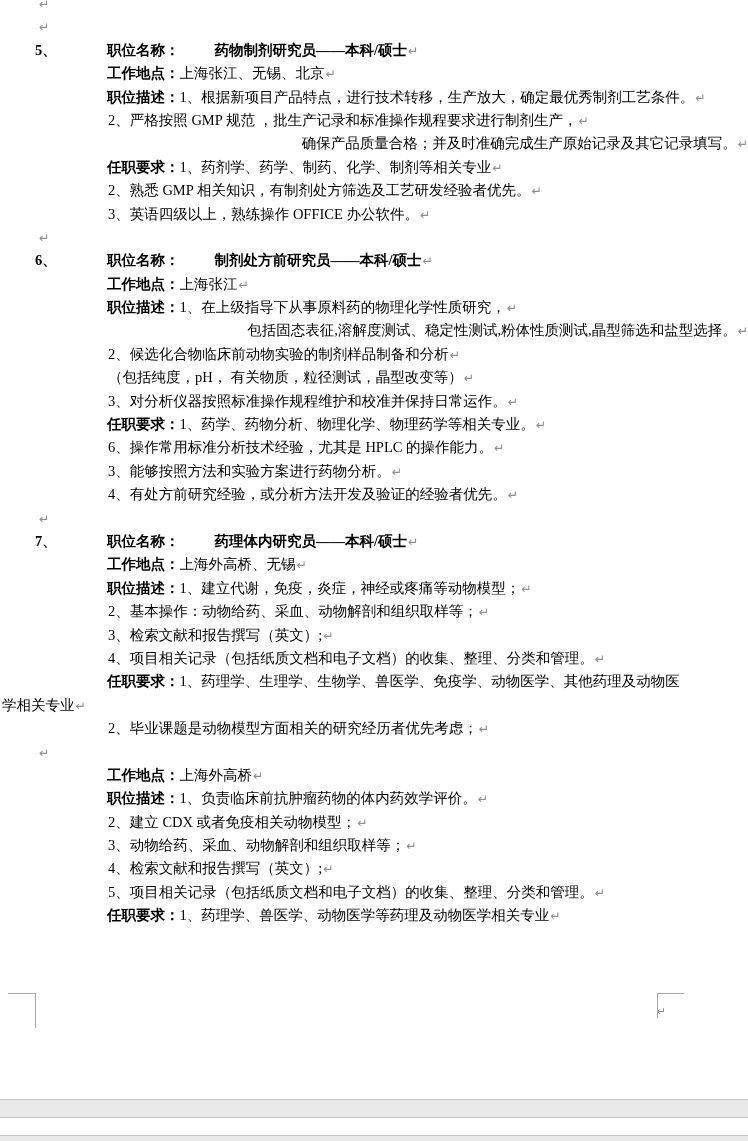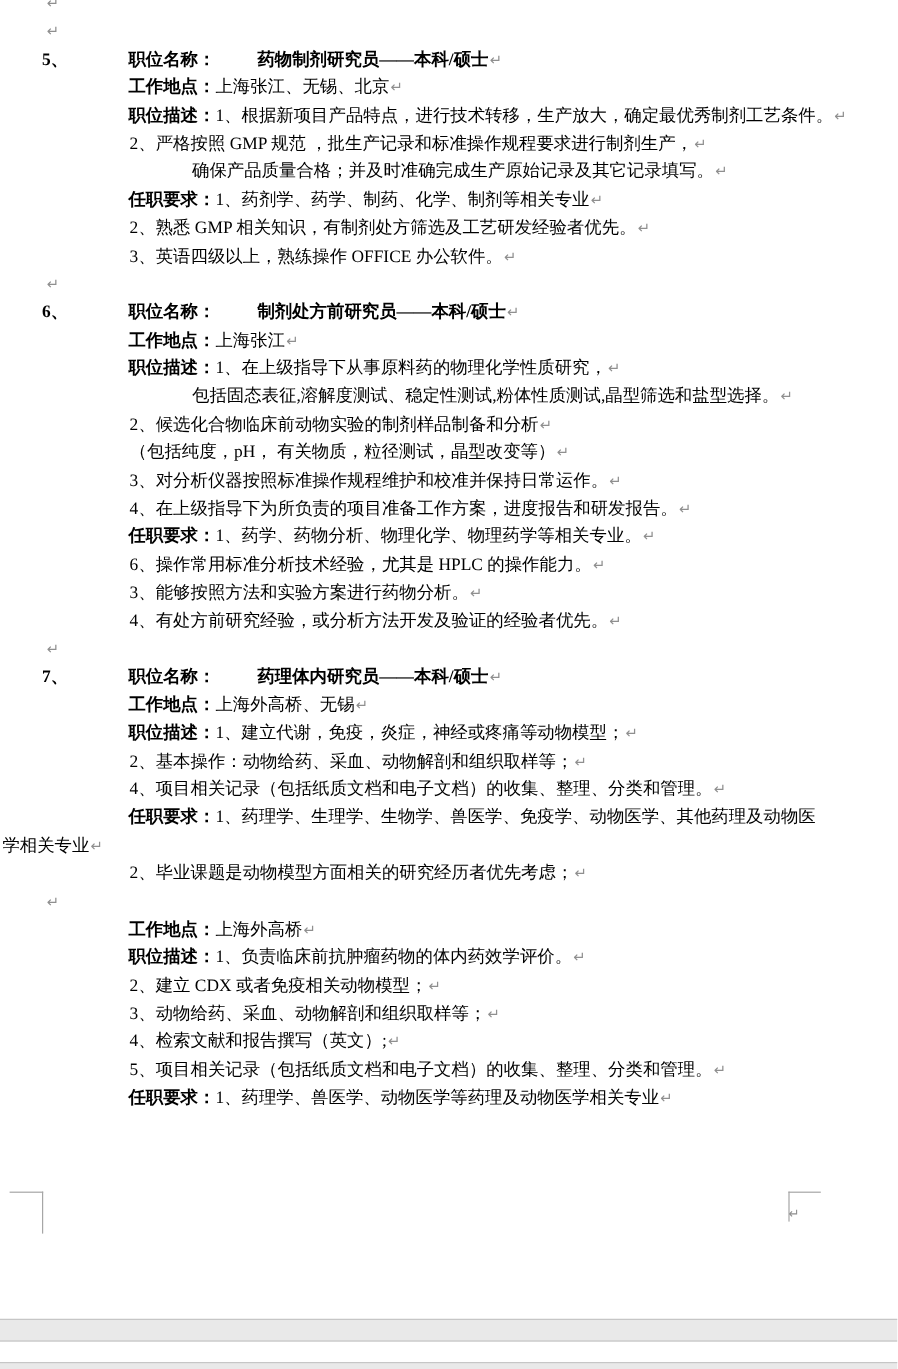--- a/index.html
+++ b/index.html
@@ -15,21 +15,21 @@
   .line{
     height:23.4px;line-height:23.4px;
     font-size:14.5px;
     white-space:nowrap;
     color:#000000;
   }
   .line.first{margin-top:-8px;}
   .l-num{margin-left:35px;}
   .l-label{margin-left:72px;}
   .l-list{margin-left:108px;}
-  .l-deep{margin-left:160px;}
+  .l-deep{margin-left:160px;text-align:right;}
   .l-flush{margin-left:2px;}
   .l-empty{margin-left:38px;}
   .num{display:inline-block;width:37px;font-weight:bold;}
   .bold{font-weight:bold;padding-left:35px;}
   .pmark{color:#8f8f8f;font-size:0.85em;padding-left:1px;font-family:"DejaVu Sans",sans-serif;}
   
   .corner{position:absolute;}
   .corner-left{left:8px;top:993px;width:27px;height:34px;border-top:1px solid #a6a6a6;border-right:1px solid #a6a6a6;}
   .corner-right{left:657px;top:993px;width:26px;height:24px;border-top:1px solid #a6a6a6;border-left:1px solid #a6a6a6;}
   .stray-mark{position:absolute;left:657px;top:1006px;font-size:11px;line-height:11px;color:#8f8f8f;font-family:"DejaVu Sans",sans-serif;}
@@ -53,30 +53,30 @@
       <div class="line l-list"><span>2、熟悉 GMP 相关知识，有制剂处方筛选及工艺研发经验者优先。</span><span class="pmark">↵</span></div>
       <div class="line l-list"><span>3、英语四级以上，熟练操作 OFFICE 办公软件。</span><span class="pmark">↵</span></div>
       <div class="line l-empty"><span class="pmark">↵</span></div>
       <div class="line l-num"><span class="num">6、</span><span class="bold">职位名称：</span><span class="bold">制剂处方前研究员——本科/硕士</span><span class="pmark">↵</span></div>
       <div class="line l-label"><span class="bold">工作地点：</span><span>上海张江</span><span class="pmark">↵</span></div>
       <div class="line l-label"><span class="bold">职位描述：</span><span>1、在上级指导下从事原料药的物理化学性质研究，</span><span class="pmark">↵</span></div>
       <div class="line l-deep"><span>包括固态表征,溶解度测试、稳定性测试,粉体性质测试,晶型筛选和盐型选择。</span><span class="pmark">↵</span></div>
       <div class="line l-list"><span>2、候选化合物临床前动物实验的制剂样品制备和分析</span><span class="pmark">↵</span></div>
       <div class="line l-list"><span>（包括纯度，pH， 有关物质，粒径测试，晶型改变等）</span><span class="pmark">↵</span></div>
       <div class="line l-list"><span>3、对分析仪器按照标准操作规程维护和校准并保持日常运作。</span><span class="pmark">↵</span></div>
-      <div class="line l-list"><span>4、在上级指导下为所负责的项目准备工作方案，进度报告和研发报告。</span><span class="pmark">↵</span></div>
       <div class="line l-label"><span class="bold">任职要求：</span><span>1、药学、药物分析、物理化学、物理药学等相关专业。</span><span class="pmark">↵</span></div>
       <div class="line l-list"><span>6、操作常用标准分析技术经验，尤其是 HPLC 的操作能力。</span><span class="pmark">↵</span></div>
       <div class="line l-list"><span>3、能够按照方法和实验方案进行药物分析。</span><span class="pmark">↵</span></div>
       <div class="line l-list"><span>4、有处方前研究经验，或分析方法开发及验证的经验者优先。</span><span class="pmark">↵</span></div>
       <div class="line l-empty"><span class="pmark">↵</span></div>
       <div class="line l-num"><span class="num">7、</span><span class="bold">职位名称：</span><span class="bold">药理体内研究员——本科/硕士</span><span class="pmark">↵</span></div>
       <div class="line l-label"><span class="bold">工作地点：</span><span>上海外高桥、无锡</span><span class="pmark">↵</span></div>
       <div class="line l-label"><span class="bold">职位描述：</span><span>1、建立代谢，免疫，炎症，神经或疼痛等动物模型；</span><span class="pmark">↵</span></div>
       <div class="line l-list"><span>2、基本操作：动物给药、采血、动物解剖和组织取样等；</span><span class="pmark">↵</span></div>
+      <div class="line l-list"><span>3、检索文献和报告撰写（英文）;</span><span class="pmark">↵</span></div>
       <div class="line l-list"><span>4、项目相关记录（包括纸质文档和电子文档）的收集、整理、分类和管理。</span><span class="pmark">↵</span></div>
       <div class="line l-label"><span class="bold">任职要求：</span><span>1、药理学、生理学、生物学、兽医学、免疫学、动物医学、其他药理及动物医</span></div>
       <div class="line l-flush"><span>学相关专业</span><span class="pmark">↵</span></div>
       <div class="line l-list"><span>2、毕业课题是动物模型方面相关的研究经历者优先考虑；</span><span class="pmark">↵</span></div>
       <div class="line l-empty"><span class="pmark">↵</span></div>
       <div class="line l-label"><span class="bold">工作地点：</span><span>上海外高桥</span><span class="pmark">↵</span></div>
       <div class="line l-label"><span class="bold">职位描述：</span><span>1、负责临床前抗肿瘤药物的体内药效学评价。</span><span class="pmark">↵</span></div>
       <div class="line l-list"><span>2、建立 CDX 或者免疫相关动物模型；</span><span class="pmark">↵</span></div>
       <div class="line l-list"><span>3、动物给药、采血、动物解剖和组织取样等；</span><span class="pmark">↵</span></div>
       <div class="line l-list"><span>4、检索文献和报告撰写（英文）;</span><span class="pmark">↵</span></div>

